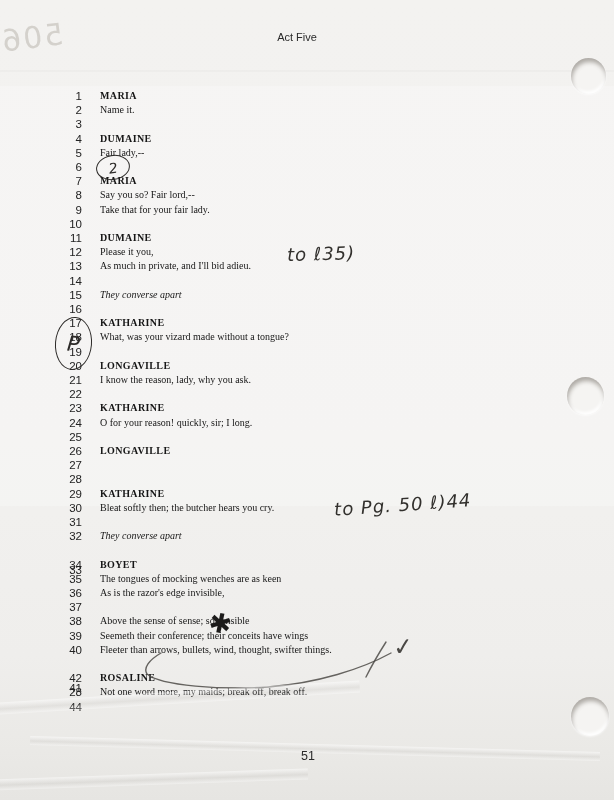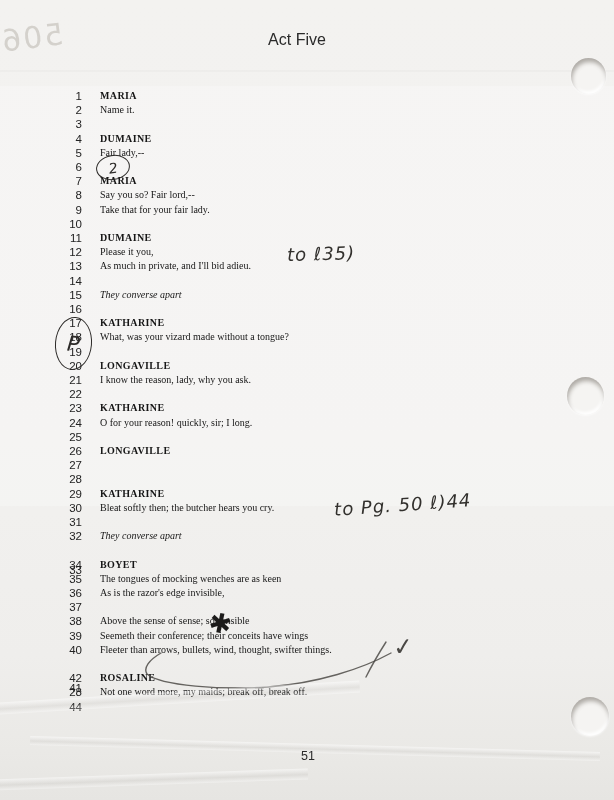--- a/index.html
+++ b/index.html
@@ -11,21 +11,21 @@
   
   .band{position:absolute;left:0;width:100%;pointer-events:none;}
   .band.b1{top:70px;height:2px;background:rgba(0,0,0,0.02);}
   .band.b2{top:86px;height:420px;background:rgba(255,255,255,0.25);}
   .crease{position:absolute;pointer-events:none;background:linear-gradient(180deg,rgba(255,255,255,0.5),rgba(90,85,78,0.07) 55%,rgba(255,255,255,0.35));}
   .crease.c1{top:692px;left:-20px;width:380px;height:12px;transform:rotate(-3.5deg);}
   .crease.c2{top:744px;left:30px;width:570px;height:9px;transform:rotate(1.6deg);}
   .crease.c3{top:774px;left:-12px;width:320px;height:11px;transform:rotate(-2deg);}
 
   #act-header{position:absolute;top:31px;left:0;width:594px;text-align:center;
-    font-family:"Liberation Sans",sans-serif;font-size:16px;color:#2a2a2a;}
+    font-family:"Liberation Sans",sans-serif;font-size:11px;color:#2a2a2a;}
   #page-number{position:absolute;top:749px;left:0;width:616px;text-align:center;
     font-family:"Liberation Sans",sans-serif;font-size:12.5px;color:#2a2a2a;}
 
   #lines{position:absolute;top:90px;left:0;width:614px;height:640px;}
   .line{position:absolute;left:0;width:614px;height:14.2px;white-space:nowrap;}
   .num{position:absolute;left:28px;width:54px;text-align:right;
     font-family:"Liberation Sans",sans-serif;font-size:11.5px;color:#222;}
   .txt{position:absolute;left:100px;font-size:10px;color:#161616;}
   .txt.name{font-weight:bold;letter-spacing:0.4px;}
   .txt.stage{font-style:italic;}

